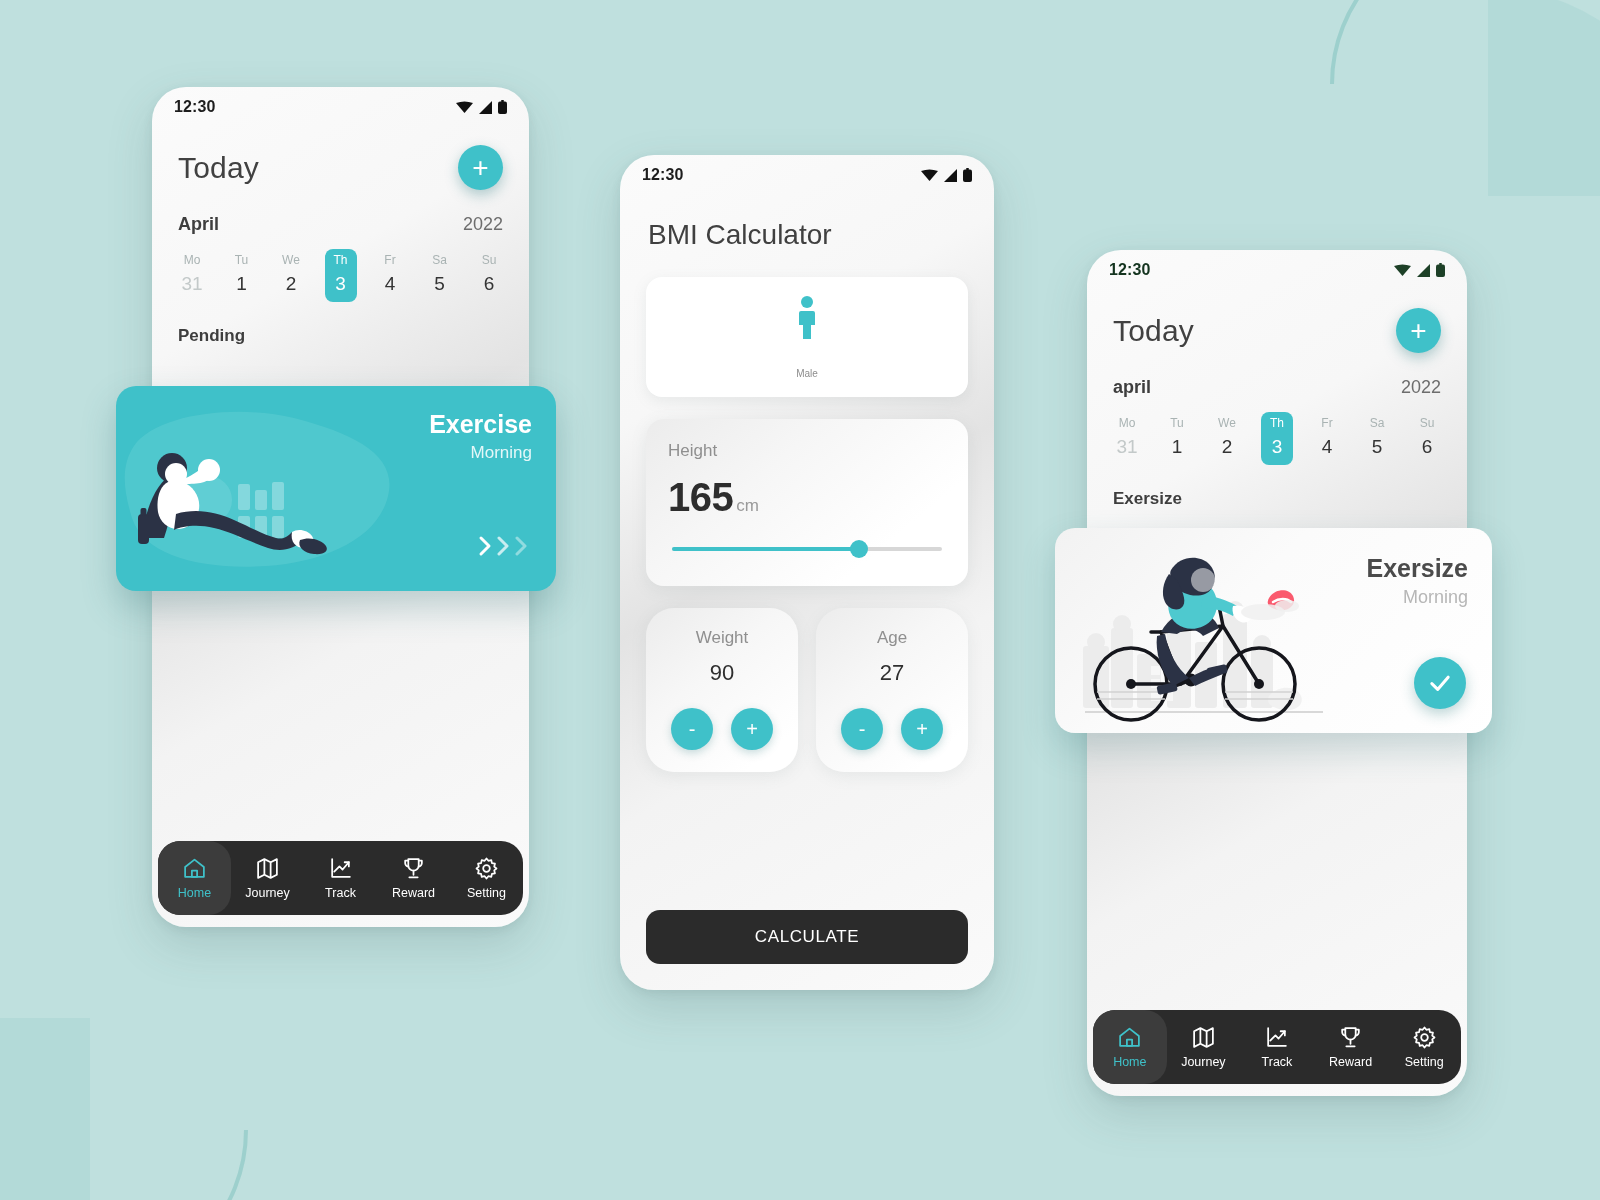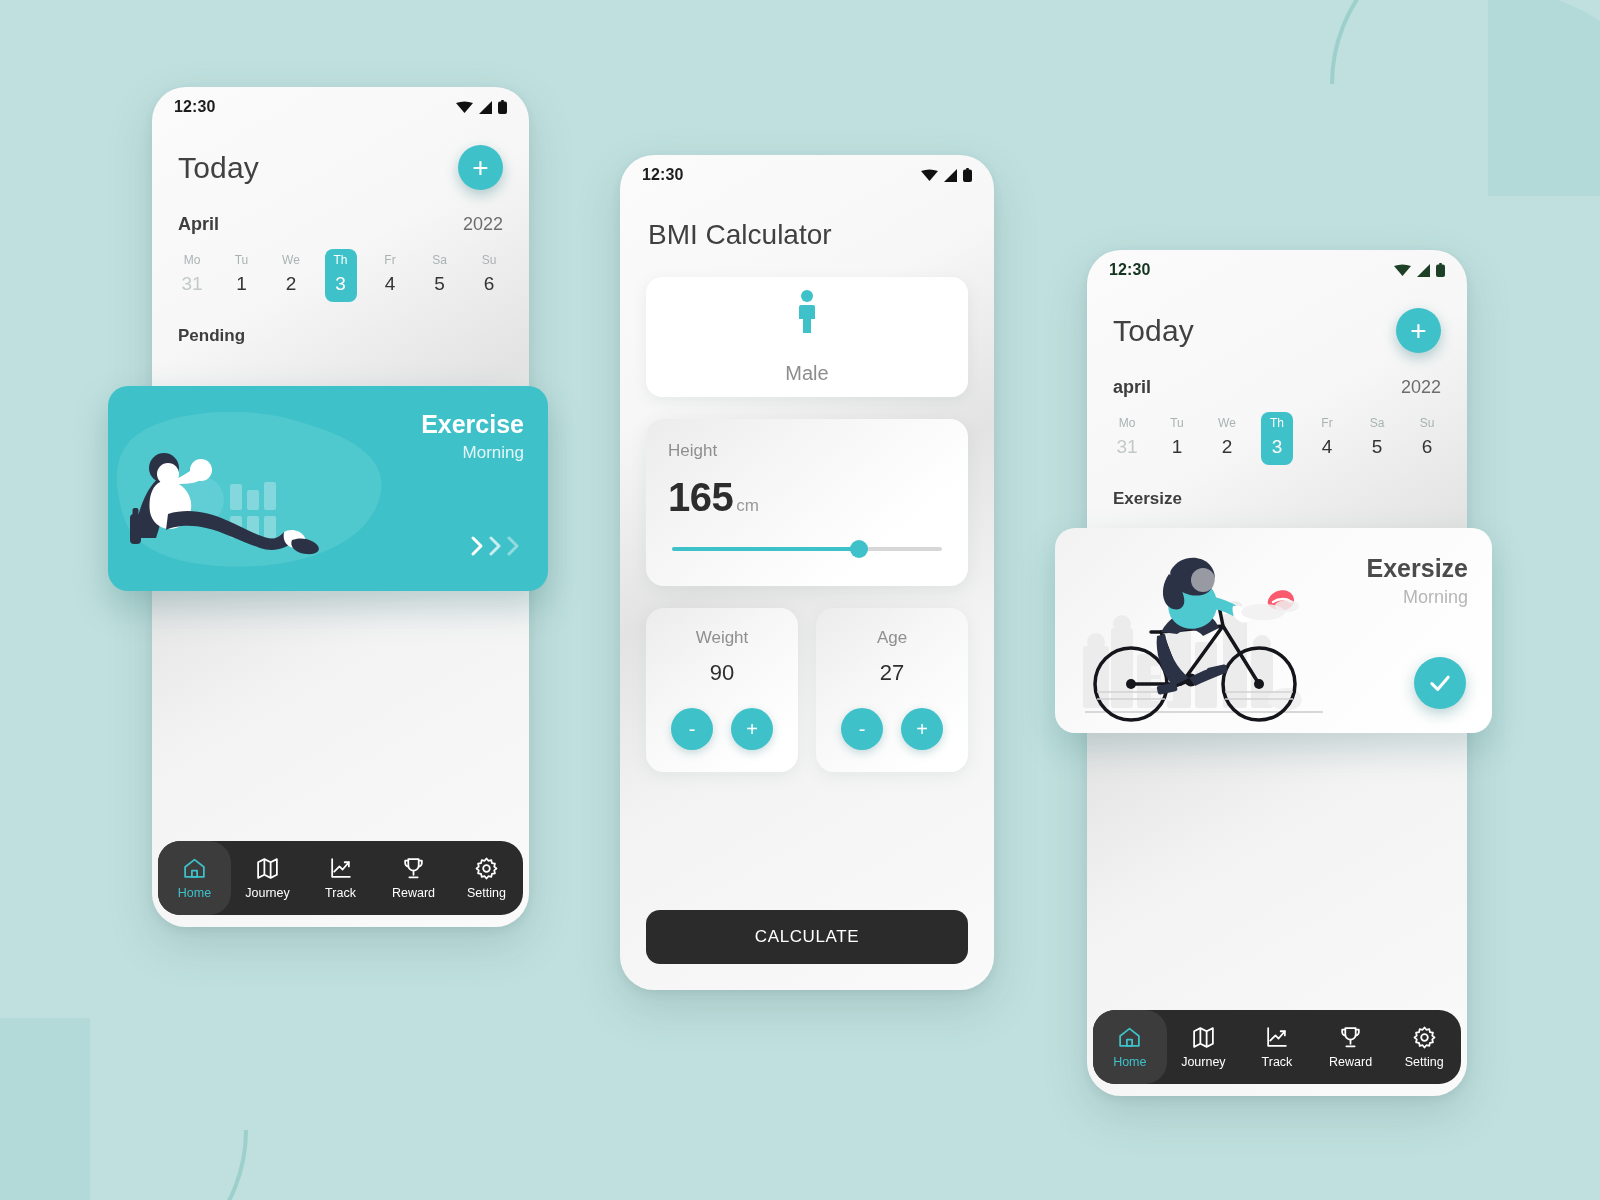--- a/index.html
+++ b/index.html
@@ -115,21 +115,21 @@
 
   
   .task-card {
     position: absolute;
     border-radius: 20px;
     display: flex;
     overflow: hidden;
   }
 
   #card-exercise {
-    left: 108px; top: 386px; width: 440px; height: 205px;
+    left: 116px; top: 386px; width: 440px; height: 205px;
     background: #3fc1c9;
     box-shadow: 0 16px 34px rgba(45,110,115,0.28);
   }
   #card-exercise .card-art { position: absolute; left: 0; top: 0; width: 300px; height: 100%; }
   #card-exercise .card-text {
     position: absolute; right: 24px; top: 24px; text-align: right;
   }
   #card-exercise .card-title { font-size: 25px; font-weight: bold; color: #fff; }
   #card-exercise .card-sub   { font-size: 17px; color: #e4f7f8; margin-top: 4px; }
   .chevrons { position: absolute; right: 26px; bottom: 32px; display: flex; gap: 1px; }
@@ -156,21 +156,21 @@
   .bmi-title { padding: 24px 28px 0; font-size: 28px; color: #404040; }
 
   .gender-row { display: flex; gap: 18px; padding: 26px 26px 0; }
   .gender-card {
     flex: 1; height: 120px; border-radius: 16px;
     background: #ffffff;
     box-shadow: 0 4px 14px rgba(120,140,140,0.13);
     display: flex; flex-direction: column; align-items: center; justify-content: center;
     gap: 12px; cursor: pointer;
   }
-  .gender-label { font-size: 20px; color: #8d8d8d; margin-top: 15px; }
+  .gender-label { font-size: 10px; color: #8d8d8d; margin-top: 15px; }
 
   .panel {
     margin: 22px 26px 0;
     border-radius: 18px;
     background: linear-gradient(140deg, #ececec 0%, #f6f6f6 35%, #ffffff 75%);
     box-shadow: 0 4px 16px rgba(120,140,140,0.12);
   }
   .height-panel { padding: 22px 22px 28px; text-align: left; }
   .panel-label { font-size: 17px; color: #8f8f8f; }
   .height-value { margin-top: 14px; }
@@ -186,21 +186,21 @@
     position: absolute; left: 4px; top: 7px; height: 4px;
     background: #3fc1c9; border-radius: 2px;
   }
   .slider-thumb {
     position: absolute; top: 0; width: 18px; height: 18px;
     border-radius: 50%; background: #3fc1c9; cursor: grab;
   }
 
   .stepper-row { display: flex; gap: 18px; padding: 0 26px; margin-top: 22px; }
   .stepper {
-    flex: 1; border-radius: 18px; padding: 20px 16px 22px;
+    flex: 1; border-radius: 28px; padding: 20px 16px 22px;
     background: linear-gradient(140deg, #ececec 0%, #f7f7f7 40%, #ffffff 85%);
     box-shadow: 0 4px 16px rgba(120,140,140,0.12);
     text-align: center;
   }
   .stepper-value { font-size: 22px; color: #2f2f2f; margin-top: 12px; }
   .stepper-btns { display: flex; justify-content: space-around; margin-top: 22px; }
   .round-btn {
     width: 42px; height: 42px; border-radius: 50%;
     background: #3fc1c9; color: #fff;
     font-size: 20px; line-height: 1;

